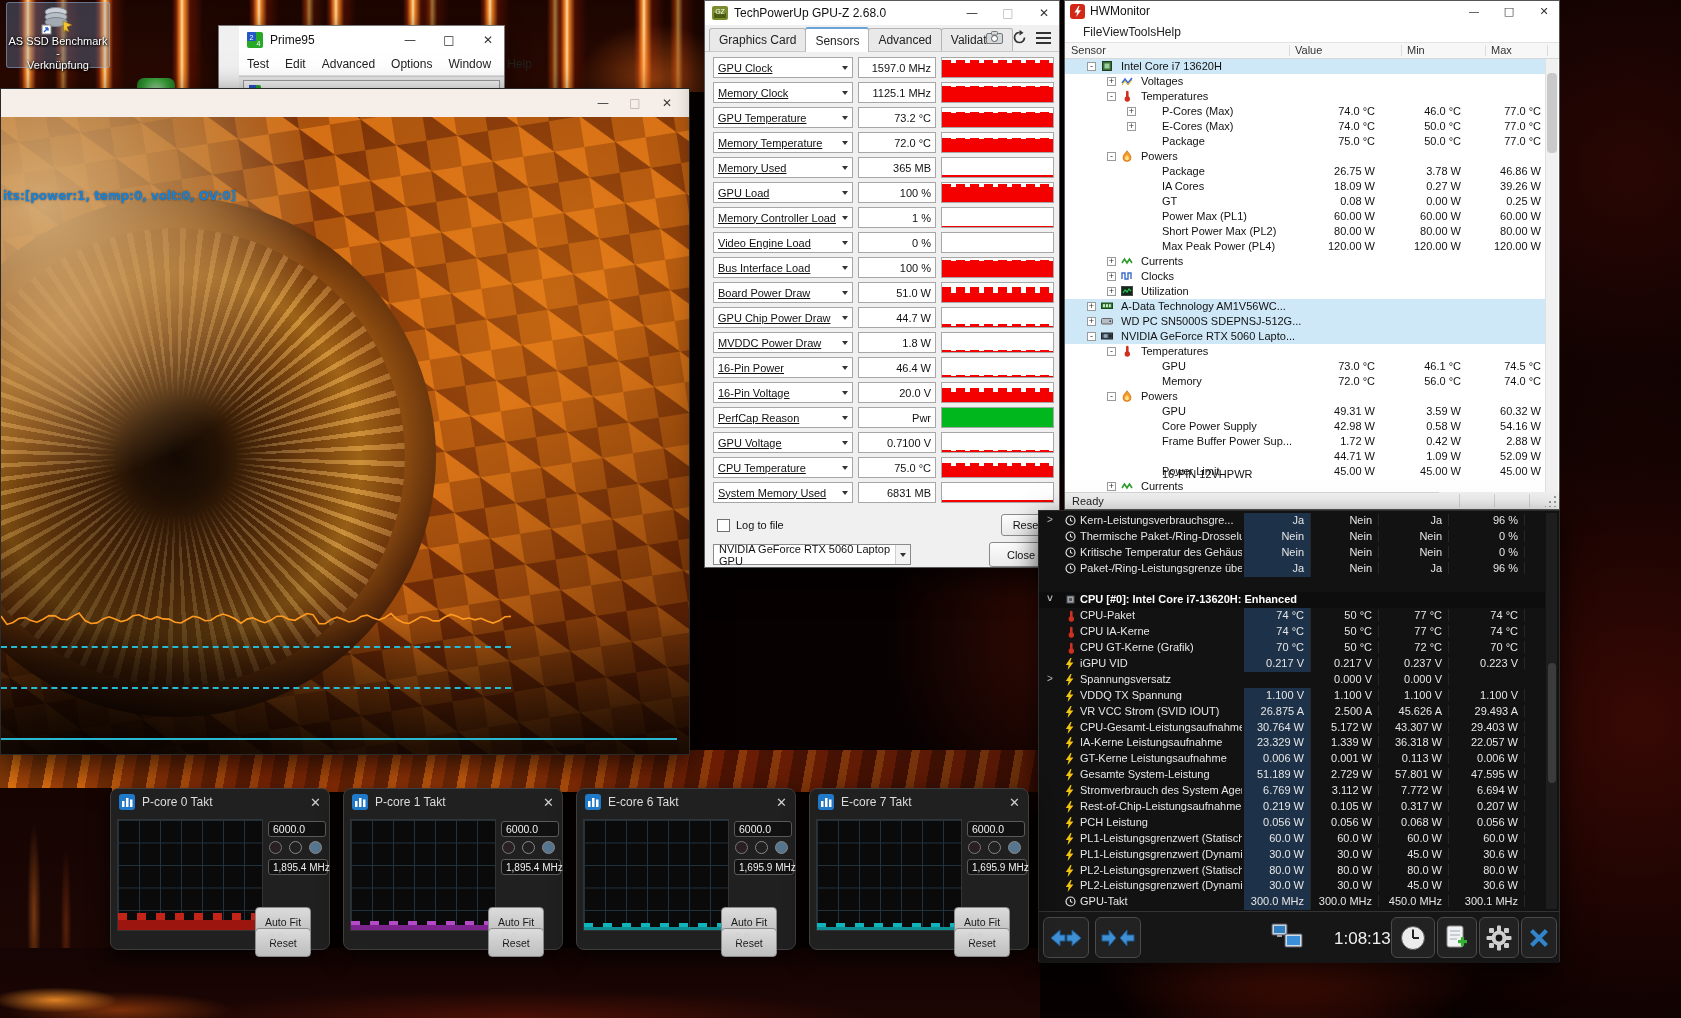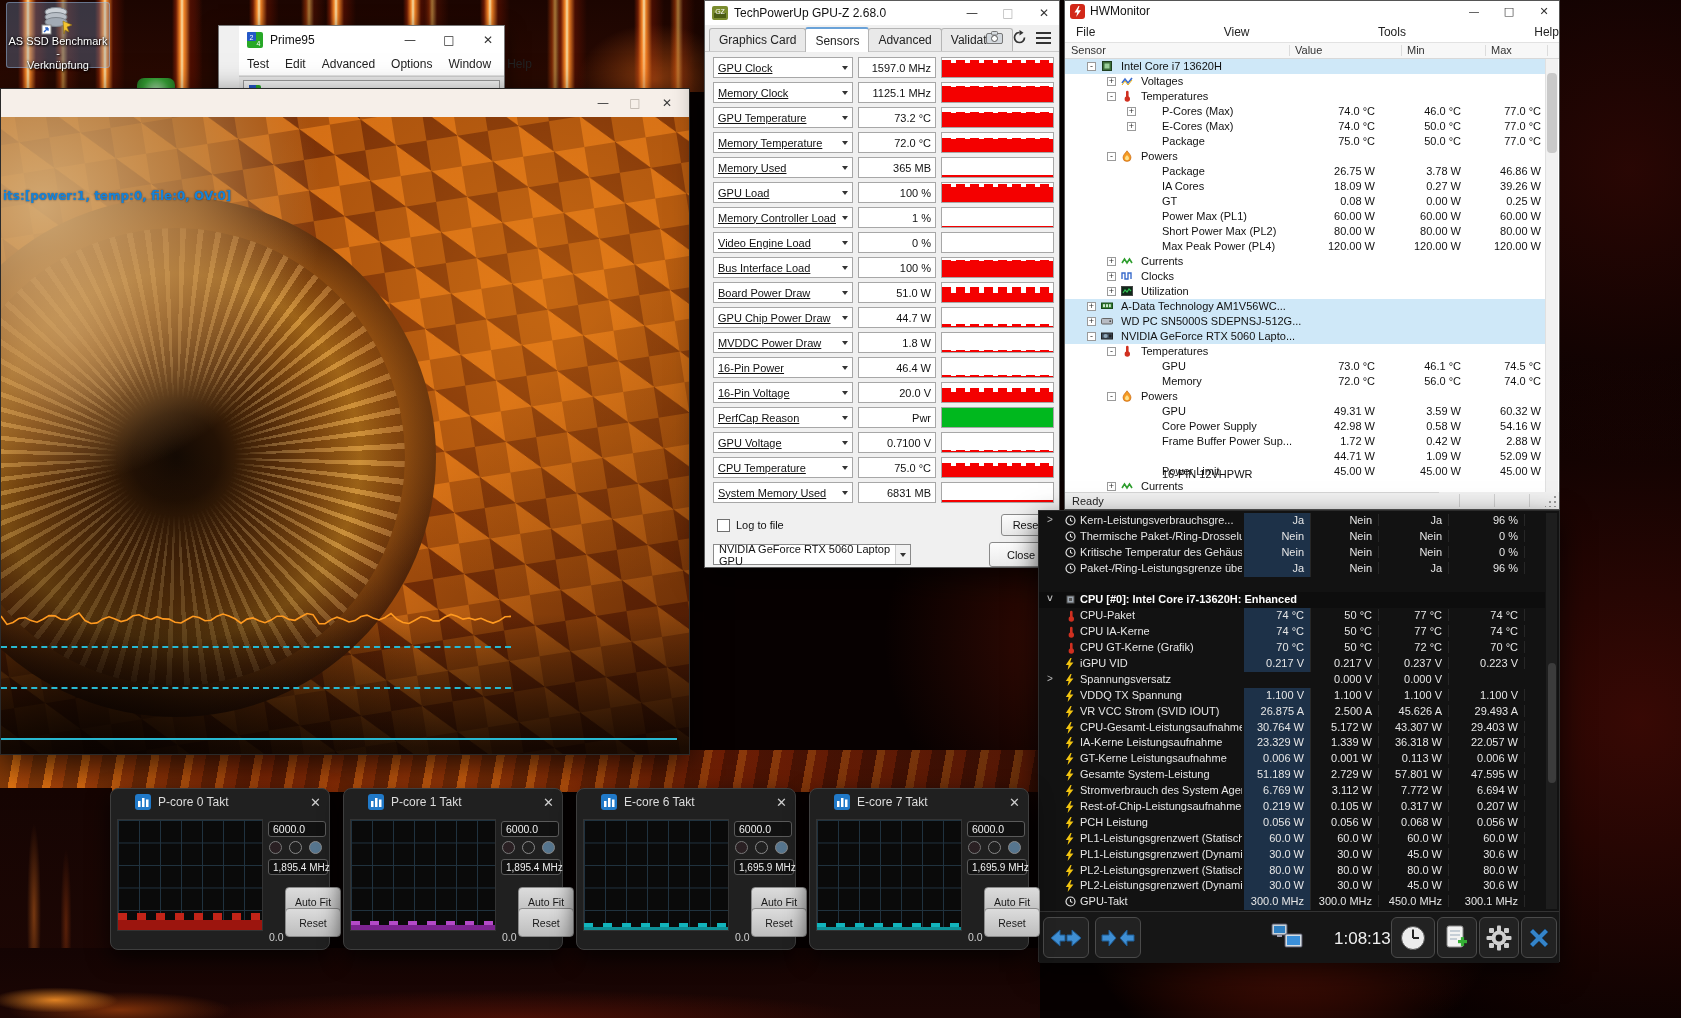--- a/index.html
+++ b/index.html
@@ -125,22 +125,22 @@
   .gz-combo .arr{margin-left:auto;width:17px;height:100%;border-left:1px solid #d0d0d0;
     display:flex;align-items:center;justify-content:center;background:#f2f2f2;}
   .gz-close{position:absolute;left:284px;top:36px;width:64px;height:25px;}
 
   
   .hwm{position:absolute;left:1064px;top:0;width:496px;height:510px;background:#fff;
     border:1px solid #555;box-shadow:0 10px 28px rg ba(0,0,0,.6);}
   .hwm-title{height:20px;background:#fff;display:flex;align-items:center;padding-left:5px;gap:5px;}
   .hwm-title .t{font-size:12px;color:#111;flex:1;}
   .hwm-title .wbtn{width:30px;font-size:11px;}
-  .hwm-menu{height:21px;display:flex;align-items:center;padding-left:11px;font-size:12px;color:#222;
-    background:#fff;justify-content:space-between;}
+  .hwm-menu{height:21px;display:flex;align-items:center;padding-left:18px;font-size:12px;color:#222;
+    background:#fff;}
   .hwm-head{position:relative;height:17px;background:#f7f7f7;border-top:1px solid #e2e2e2;border-bottom:1px solid #d8d8d8;
     font-size:11px;color:#333;}
   .hwm-head span{position:absolute;top:1px;}
   .hwm-rows{position:absolute;left:0;top:58px;width:482px;}
   .hwm-row{position:relative;height:15px;font-size:11px;color:#111;white-space:nowrap;}
   .hwm-row.hl{background:#cfe8f8;}
   .hwm-tg{position:absolute;top:2.5px;width:9px;height:9px;border:1px solid #9a9a9a;background:#fff;
     font-size:9px;line-height:7px;text-align:center;color:#333;}
   .hwm-ic{position:absolute;top:1px;}
   .hwm-lb{position:absolute;top:1px;}
@@ -176,36 +176,36 @@
   .hi-c0.cur{background:#1d3148;top:0;height:15.9px;padding-top:1px;}
   .hwi-scroll{position:absolute;right:2px;top:2px;width:11px;height:396px;background:#1e1e1e;}
   .hwi-sthumb{position:absolute;left:1.5px;top:150px;width:8px;height:120px;background:#3c3c3c;border-radius:4px;}
   .hwi-toolbar{position:absolute;left:0;top:400px;width:100%;height:52px;background:#161616;border-top:1px solid #333;}
   .hi-btn{position:absolute;top:5px;height:41px;background:#222;border:1px solid #4a4a4a;border-radius:6px;
     display:flex;align-items:center;justify-content:center;}
   .hi-time{position:absolute;left:295px;top:17px;font-size:17px;color:#f0f0f0;}
 
   
   .takt{position:absolute;top:788px;width:220px;height:162px;background:#202020;border:1px solid #3e3e3e;
-    border-radius:8px;box-shadow:0 8px 22px rgba(0,0,0,.7);padding-left:16px;}
+    border-radius:8px;box-shadow:0 8px 22px rgba(0,0,0,.7);}
   .tk-title{height:26px;display:flex;align-items:center;gap:7px;padding:0 8px;color:#dcdcdc;font-size:12px;}
   .tk-title .t{flex:1;white-space:nowrap;overflow:hidden;}
   .tk-x{color:#cfcfcf;font-size:13px;font-family:"DejaVu Sans",sans-serif;}
   .tk-graph{position:absolute;left:6px;top:30px;width:146px;height:112px;background:#0a0a0a;border:1px solid #333;
     background-image:linear-gradient(#20323f 1px,transparent 1px),linear-gradient(90deg,#20323f 1px,transparent 1px);
     background-size:21px 22.5px;overflow:hidden;}
   .tk-tr1,.tk-tr2{position:absolute;left:0;right:0;}
   .tk-box{position:absolute;left:157px;width:58px;height:16px;background:#111;border:1px solid #5a5a5a;border-radius:3px;
     color:#f0f0f0;font-size:10.5px;display:flex;align-items:center;padding:0 4px;white-space:nowrap;}
   .tk-ymax{top:32px;} .tk-cur{top:70px;width:60px;font-size:10px;}
   .tk-dots{position:absolute;left:158px;top:52px;display:flex;gap:7px;}
   .tk-dot{width:13px;height:13px;border-radius:50%;border:1.5px solid #888;}
   .tk-dot.d1{background:#2a2023;border-color:#777;} .tk-dot.d2{background:transparent;} .tk-dot.d3{background:#56758e;}
-  .tk-btn{position:absolute;left:174px;width:56px;height:29px;background:linear-gradient(#dcdcdc,#bdbdbd);
-    border:1px solid #8a8a8a;border-radius:4px;color:#1a1a1a;font-size:10.5px;display:flex;align-items:center;justify-content:center;}
+  .tk-btn{position:absolute;left:144px;width:56px;height:29px;background:linear-gradient(#dcdcdc,#bdbdbd);
+    border:1px solid #8a8a8a;border-radius:4px;color:#1a1a1a;font-size:10.5px;display:flex;align-items:center;justify-content:center;margin-top:20px;}
   .tk-af{top:98px;} .tk-rs{top:119px;}
   .tk-ymin{position:absolute;left:158px;top:142px;color:#cfcfcf;font-size:10.5px;}
 
   .ic{display:inline-flex;align-items:center;justify-content:center;}
   .hwm-head .colsep{position:absolute;top:2px;bottom:2px;width:1px;background:#dcdcdc;}
 </style>
 </head>
 <body>
 
 <div class="stage">
@@ -278,21 +278,21 @@
     <div class="fur-art">
       <div class="fur-mosaic"></div>
       <div class="fur-iris"></div>
       <div class="fur-shade"></div>
       <svg class="fur-wave" width="512" height="26">
         <polyline id="fur-wave-line" fill="none" stroke="#ff9a20" stroke-width="1.6" points="0,11.0 6,19.4 12,17.5 18,13.4 24,12.6 30,15.6 36,17.2 42,14.3 48,10.6 54,10.9 60,14.2 66,14.7 72,11.1 78,8.0 84,15.5 90,18.5 96,17.9 102,13.9 108,11.8 114,14.1 120,16.6 126,14.9 132,10.8 138,9.8 144,12.7 150,14.5 156,11.7 162,13.9 168,14.1 174,17.3 180,18.0 186,14.5 192,11.3 198,12.5 204,15.7 210,15.2 216,11.2 222,9.0 228,11.1 234,13.8 240,18.2 246,14.1 252,12.9 258,15.8 264,17.7 270,15.1 276,11.2 282,11.2 288,14.4 294,15.3 300,11.8 306,8.5 312,9.6 318,18.8 324,18.6 330,14.6 336,12.2 342,14.2 348,17.0 354,15.6 360,11.5 366,10.1 372,12.9 378,14.9 384,12.5 390,8.5 396,14.3 402,17.5 408,18.5 414,15.2 420,11.8 426,12.7 432,15.9 438,15.9 444,12.0 450,9.4 456,11.3 462,14.1 468,13.0 474,14.8 480,13.3 486,15.9 492,18.1 498,15.8 504,11.8 510,11.4"></polyline>
       </svg>
       <div class="fur-dash fur-d1"></div>
       <div class="fur-dash fur-d2"></div>
       <div class="fur-solid"></div>
-      <div class="fur-osd">its:[power:1, temp:0, file:0, OV:0]</div>
+      <div class="fur-osd">its:[power:1, temp:0, volt:0, OV:0]</div>
     </div>
   </div>
 
   <div class="gpuz">
     <div class="gz-title">
       <span class="ic">
         <svg width="16" height="14">
             <rect width="16" height="14" rx="2" fill="#7a8c2e"></rect>
             <rect x="2" y="7" width="12" height="5" fill="#4a5c14"></rect>
             <text x="8" y="8" font-size="7" fill="#fff" text-anchor="middle" font-family="Liberation Sans">GZ</text>

